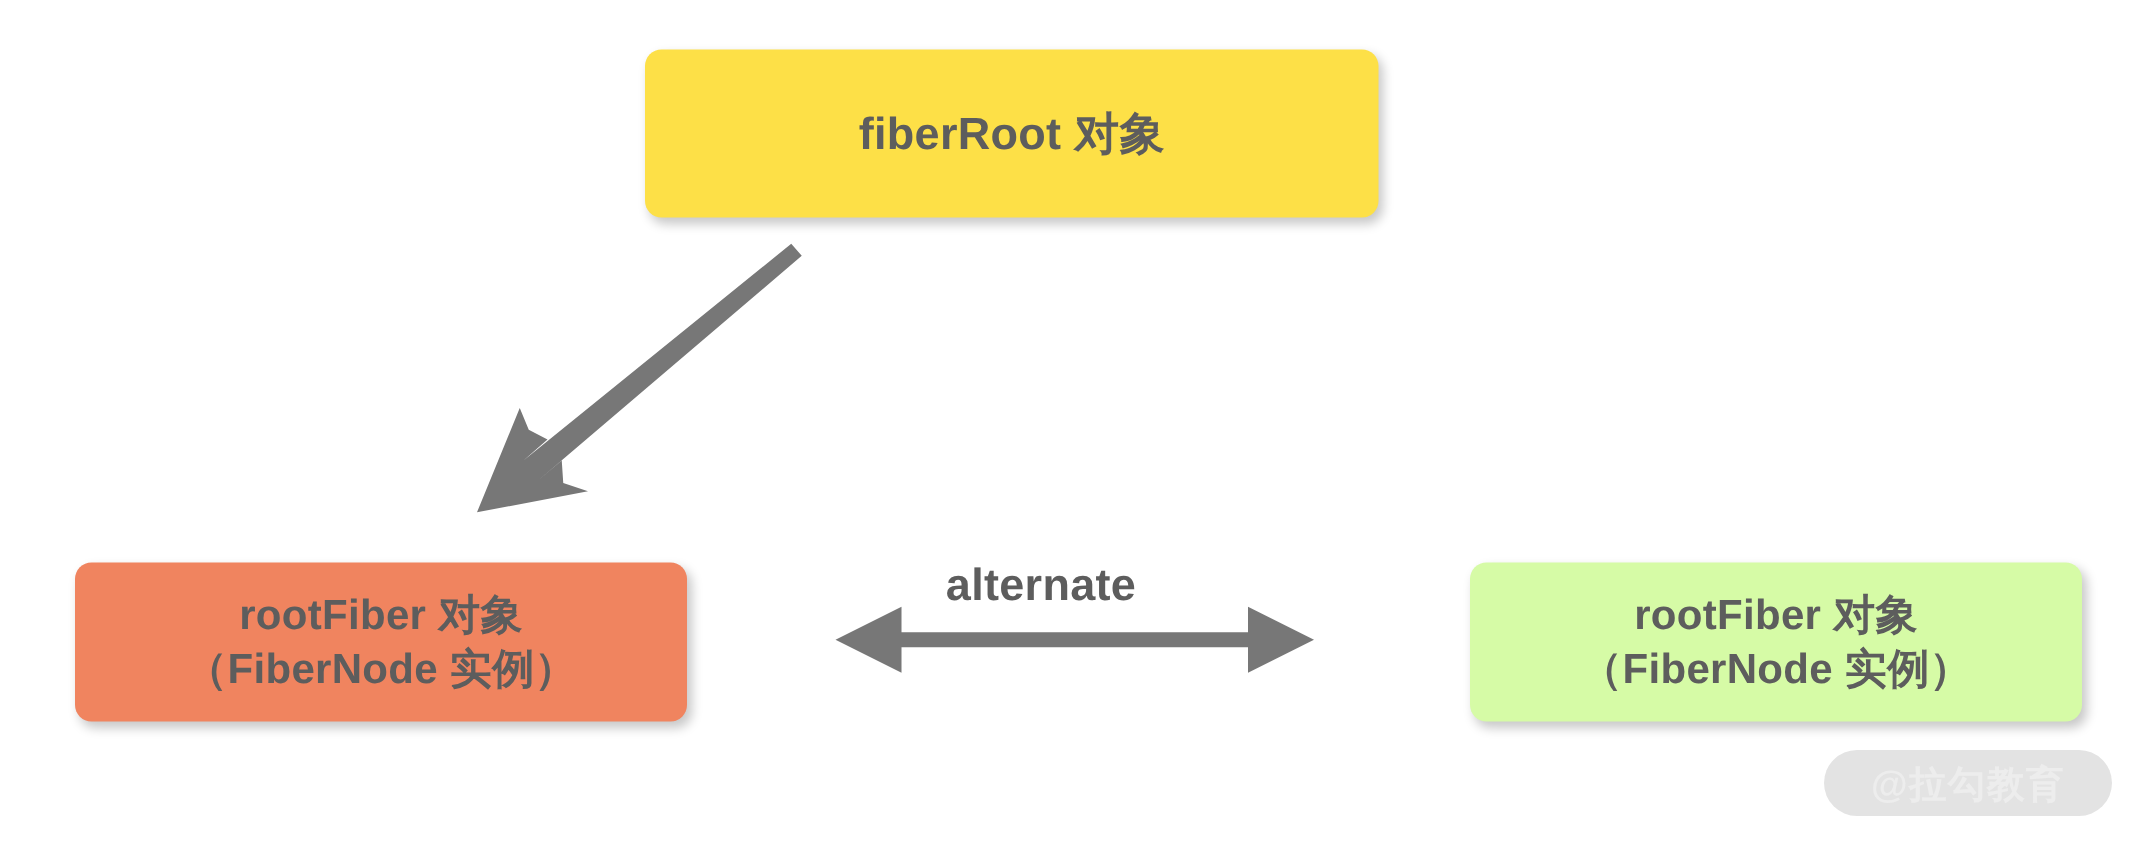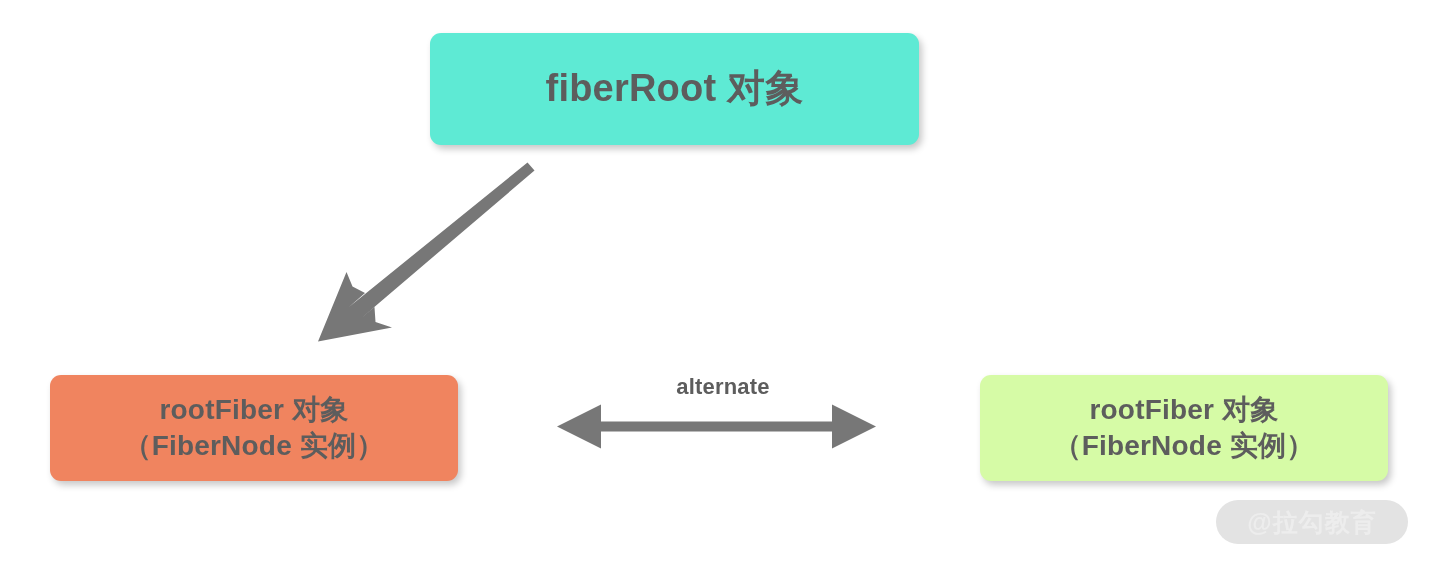--- a/index.html
+++ b/index.html
@@ -38,22 +38,22 @@
   .node .line {
     display: block;
     white-space: nowrap;
   }
 
   #node-fiberroot {
     left: 430px;
     top: 33px;
     width: 489px;
     height: 112px;
-    background: #5eead4;
-    font-size: 38px;
+    background: #fde047;
+    font-size: 30px;
   }
   #node-rootfiber-current {
     left: 50px;
     top: 375px;
     width: 408px;
     height: 106px;
     background: #F0845F;
     font-size: 28px;
   }
   #node-rootfiber-alternate {
@@ -72,26 +72,26 @@
     top: 0;
     width: 1436px;
     height: 568px;
     overflow: visible;
     pointer-events: none;
   }
 
   
   #alternate-label {
     position: absolute;
-    left: 583px;
+    left: 554px;
     top: 374px;
     width: 280px;
     text-align: center;
     color: #5d5d5d;
-    font-size: 22px;
+    font-size: 30px;
     font-weight: bold;
     letter-spacing: 0.2px;
     user-select: none;
   }
 
   
   #watermark {
     position: absolute;
     left: 1216px;
     top: 500px;

